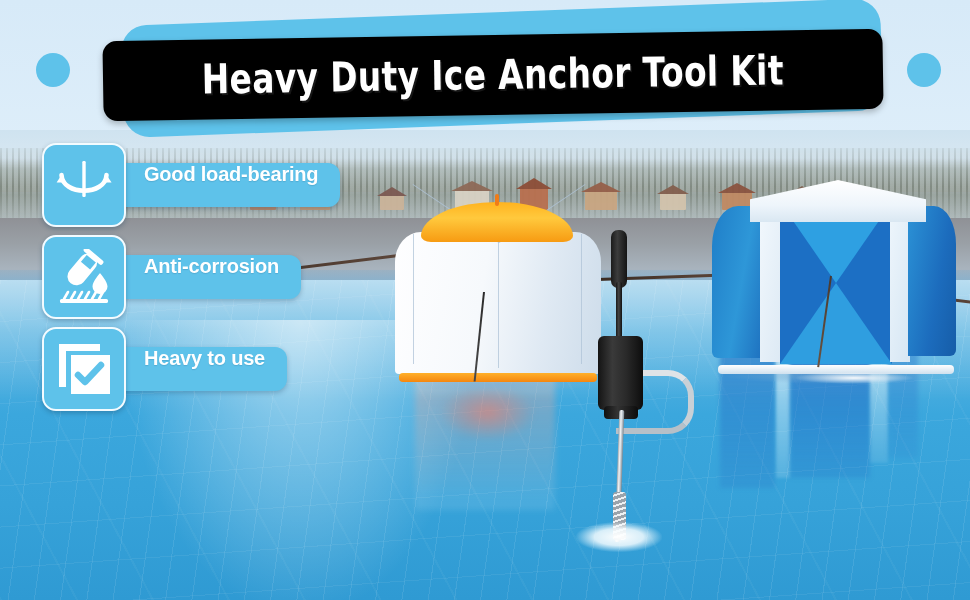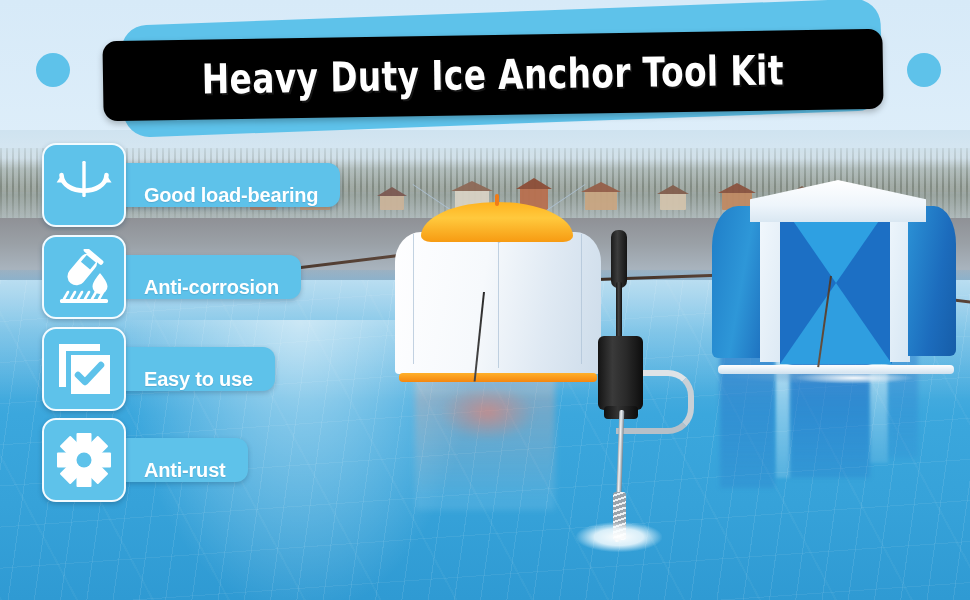--- a/index.html
+++ b/index.html
@@ -163,21 +163,21 @@
   
   .features{position:absolute;left:0;top:0;width:420px;height:600px;}
   .feature{position:absolute;left:42px;display:flex;align-items:center;}
   .f-icon{position:relative;width:80px;height:80px;flex:0 0 80px;
      background:#5ec2ea;border-radius:14px;border:2px solid #f3fbff;
      box-shadow:0 2px 5px rgba(20,60,90,.33);z-index:2;
      display:flex;align-items:center;justify-content:center;}
   .f-pill{position:relative;margin-left:-14px;height:44px;
      background:#5ec2ea;border-radius:0 12px 12px 0;
      box-shadow:0 2px 5px rgba(20,60,90,.28);
-     display:flex;align-items:flex-end;padding:0 22px 0 32px;z-index:1;}
+     display:flex;align-items:flex-start;padding:0 22px 0 32px;z-index:1;}
   .f-label{color:#fff;font-size:20px;font-weight:700;white-space:nowrap;
      font-family:"Liberation Sans", sans-serif;letter-spacing:-.2px;
      text-shadow:0 1px 1px rgba(30,80,110,.18);}
   .f1{top:143px;} .f2{top:235px;} .f3{top:327px;} .f4{top:418px;} .f5{top:510px;}
   svg.ic{display:block;}
 </style>
 </head>
 <body>
 
 <div class="banner">
@@ -324,38 +324,21 @@
 
     <div class="feature f3">
       <div class="f-icon">
         <svg class="ic" width="56" height="56" viewBox="0 0 56 56" aria-hidden="true">
           <path d="M3 3 H44 V10 H10 V46 H3 Z" fill="#fff"></path>
           <rect x="15" y="14" width="39" height="39" fill="#fff"></rect>
           <path d="M22 34 L29 41 L45 24" stroke="#5ec2ea" stroke-width="6.5" fill="none" stroke-linecap="round" stroke-linejoin="round"></path>
         </svg>
       </div>
       <div class="f-pill">
-        <span class="f-label">Easy to use</span>
-      </div>
-    </div>
-
-    <div class="feature f4">
-      <div class="f-icon">
-        <svg class="ic" width="56" height="56" viewBox="0 0 56 56" aria-hidden="true">
-          <g fill="#fff">
-            <rect x="20.5" y="1" width="15" height="54" rx="1"></rect>
-            <rect x="1" y="20.5" width="54" height="15" rx="1"></rect>
-            <rect x="20.5" y="1" width="15" height="54" rx="1" transform="rotate(45 28 28)"></rect>
-            <rect x="1" y="20.5" width="54" height="15" rx="1" transform="rotate(45 28 28)"></rect>
-            <circle cx="28" cy="28" r="18"></circle>
-          </g>
-          <circle cx="28" cy="28" r="7.5" fill="#5ec2ea"></circle>
-        </svg>
-      </div>
-      <div class="f-pill">
-        <span class="f-label">Anti-rust</span>
-      </div>
-    </div>
+        <span class="f-label">Heavy to use</span>
+      </div>
+    </div>
+
 
 
   </div>
 
 </div>
 
 </body></html>

